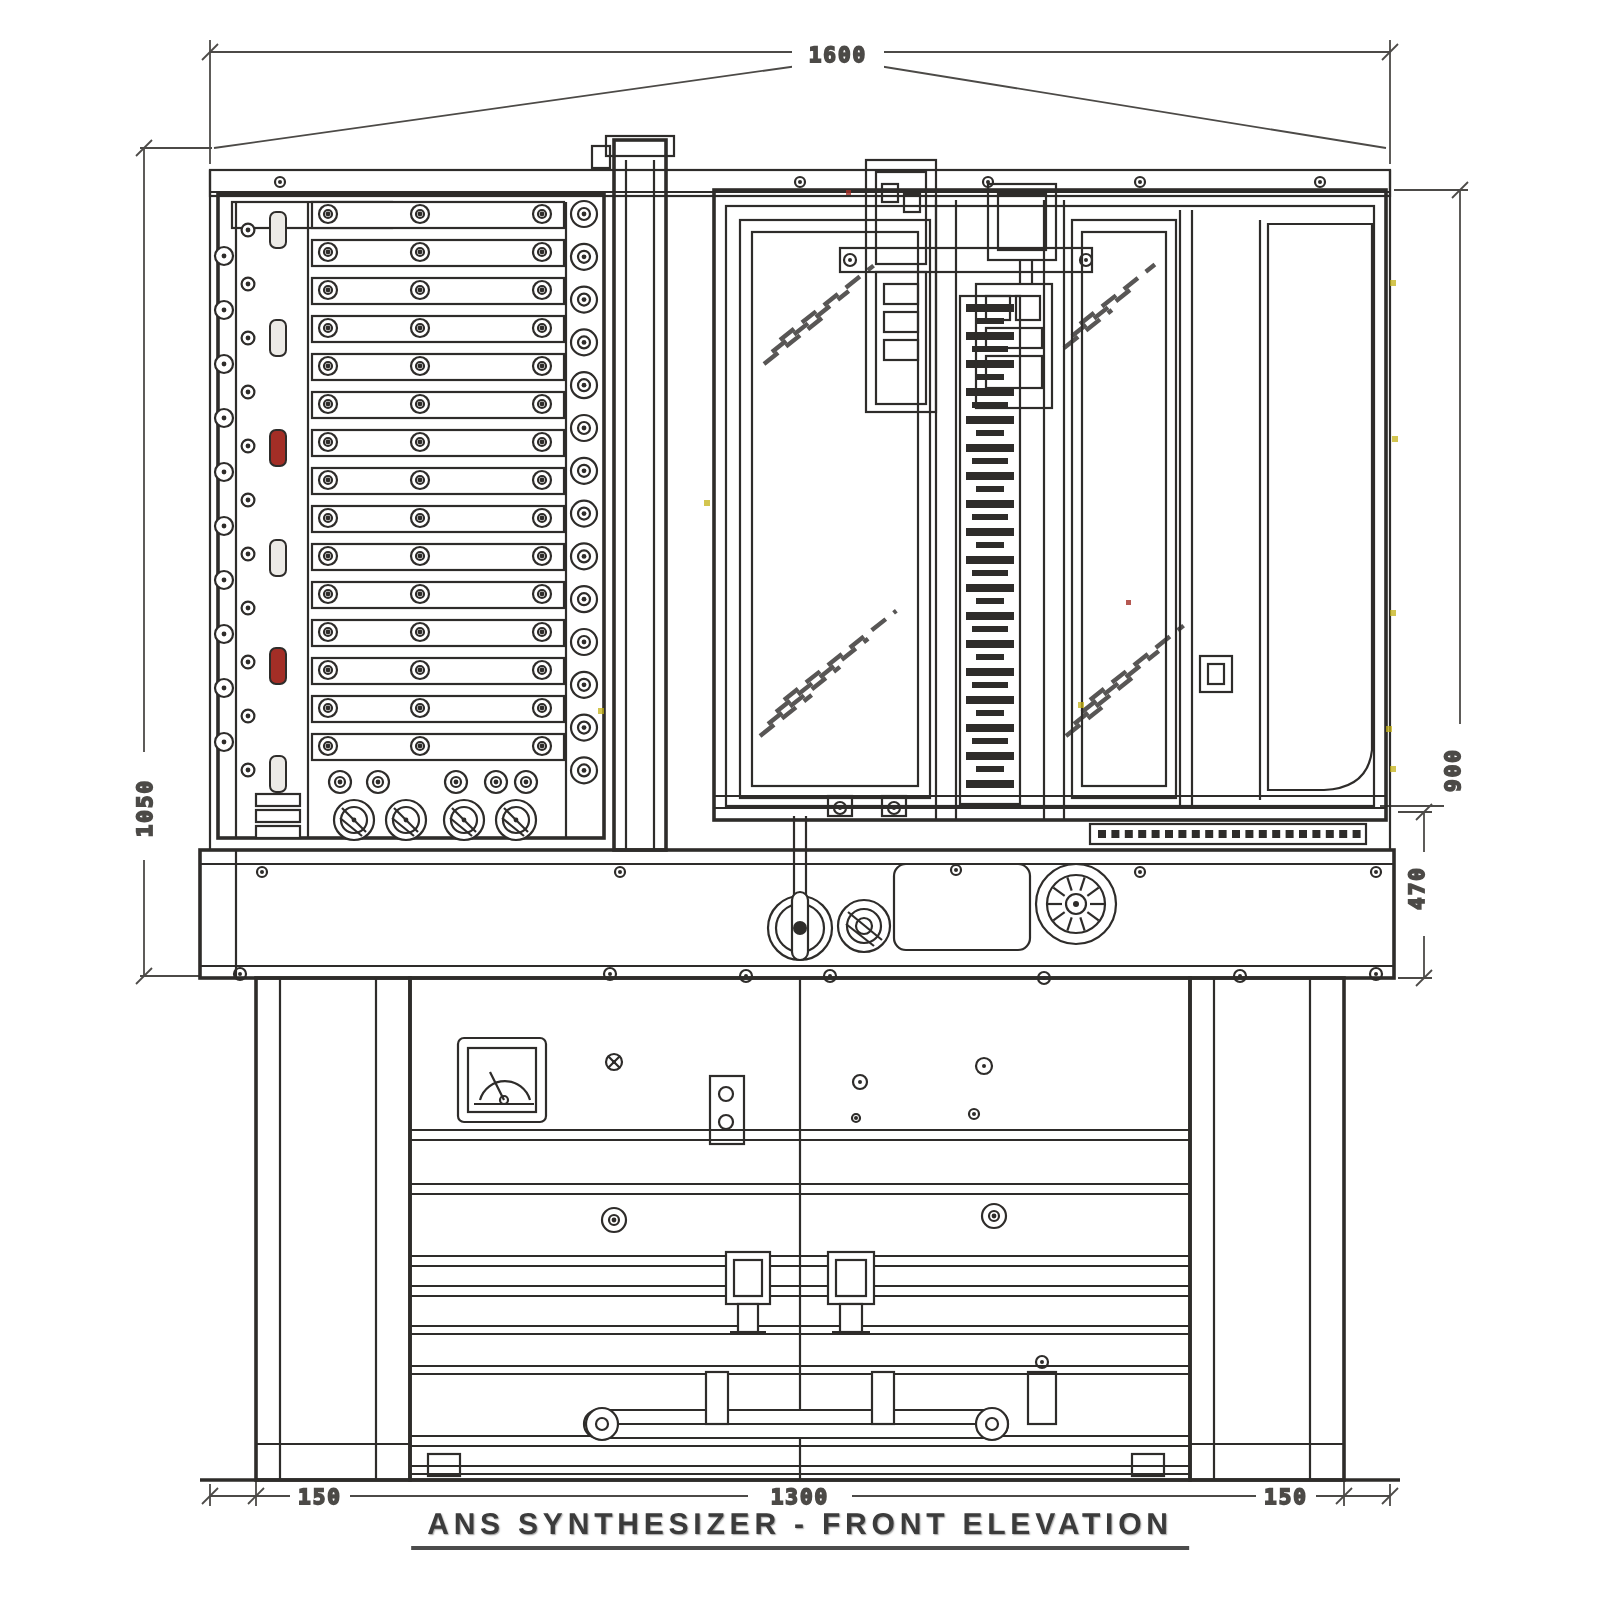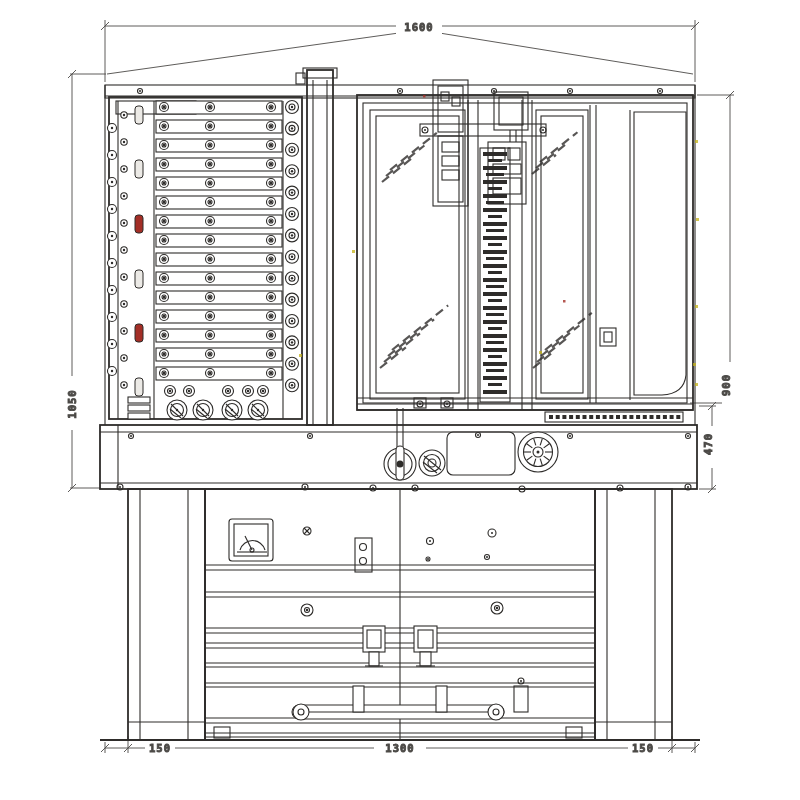--- a/index.html
+++ b/index.html
@@ -656,13 +656,14 @@
         <rect x="693" y="363" width="3" height="3" opacity="0.75" fill="#c4b216"></rect>
         <rect x="539" y="351" width="3" height="3" opacity="0.75" fill="#c4b216"></rect>
         <rect x="299" y="354" width="3" height="3" opacity="0.75" fill="#c4b216"></rect>
         <rect x="695" y="383" width="3" height="3" opacity="0.75" fill="#c4b216"></rect>
         <rect x="352" y="250" width="3" height="3" opacity="0.75" fill="#c4b216"></rect>
         <rect x="423" y="95" width="2.5" height="2.5" opacity="0.8" fill="#a32e26"></rect>
         <rect x="563" y="300" width="2.5" height="2.5" opacity="0.8" fill="#a32e26"></rect>
       </g>
 </svg>
 
+<div id="title-block">ANS SYNTHESIZER - FRONT ELEVATION</div>
 </div>
 
 </body></html>

